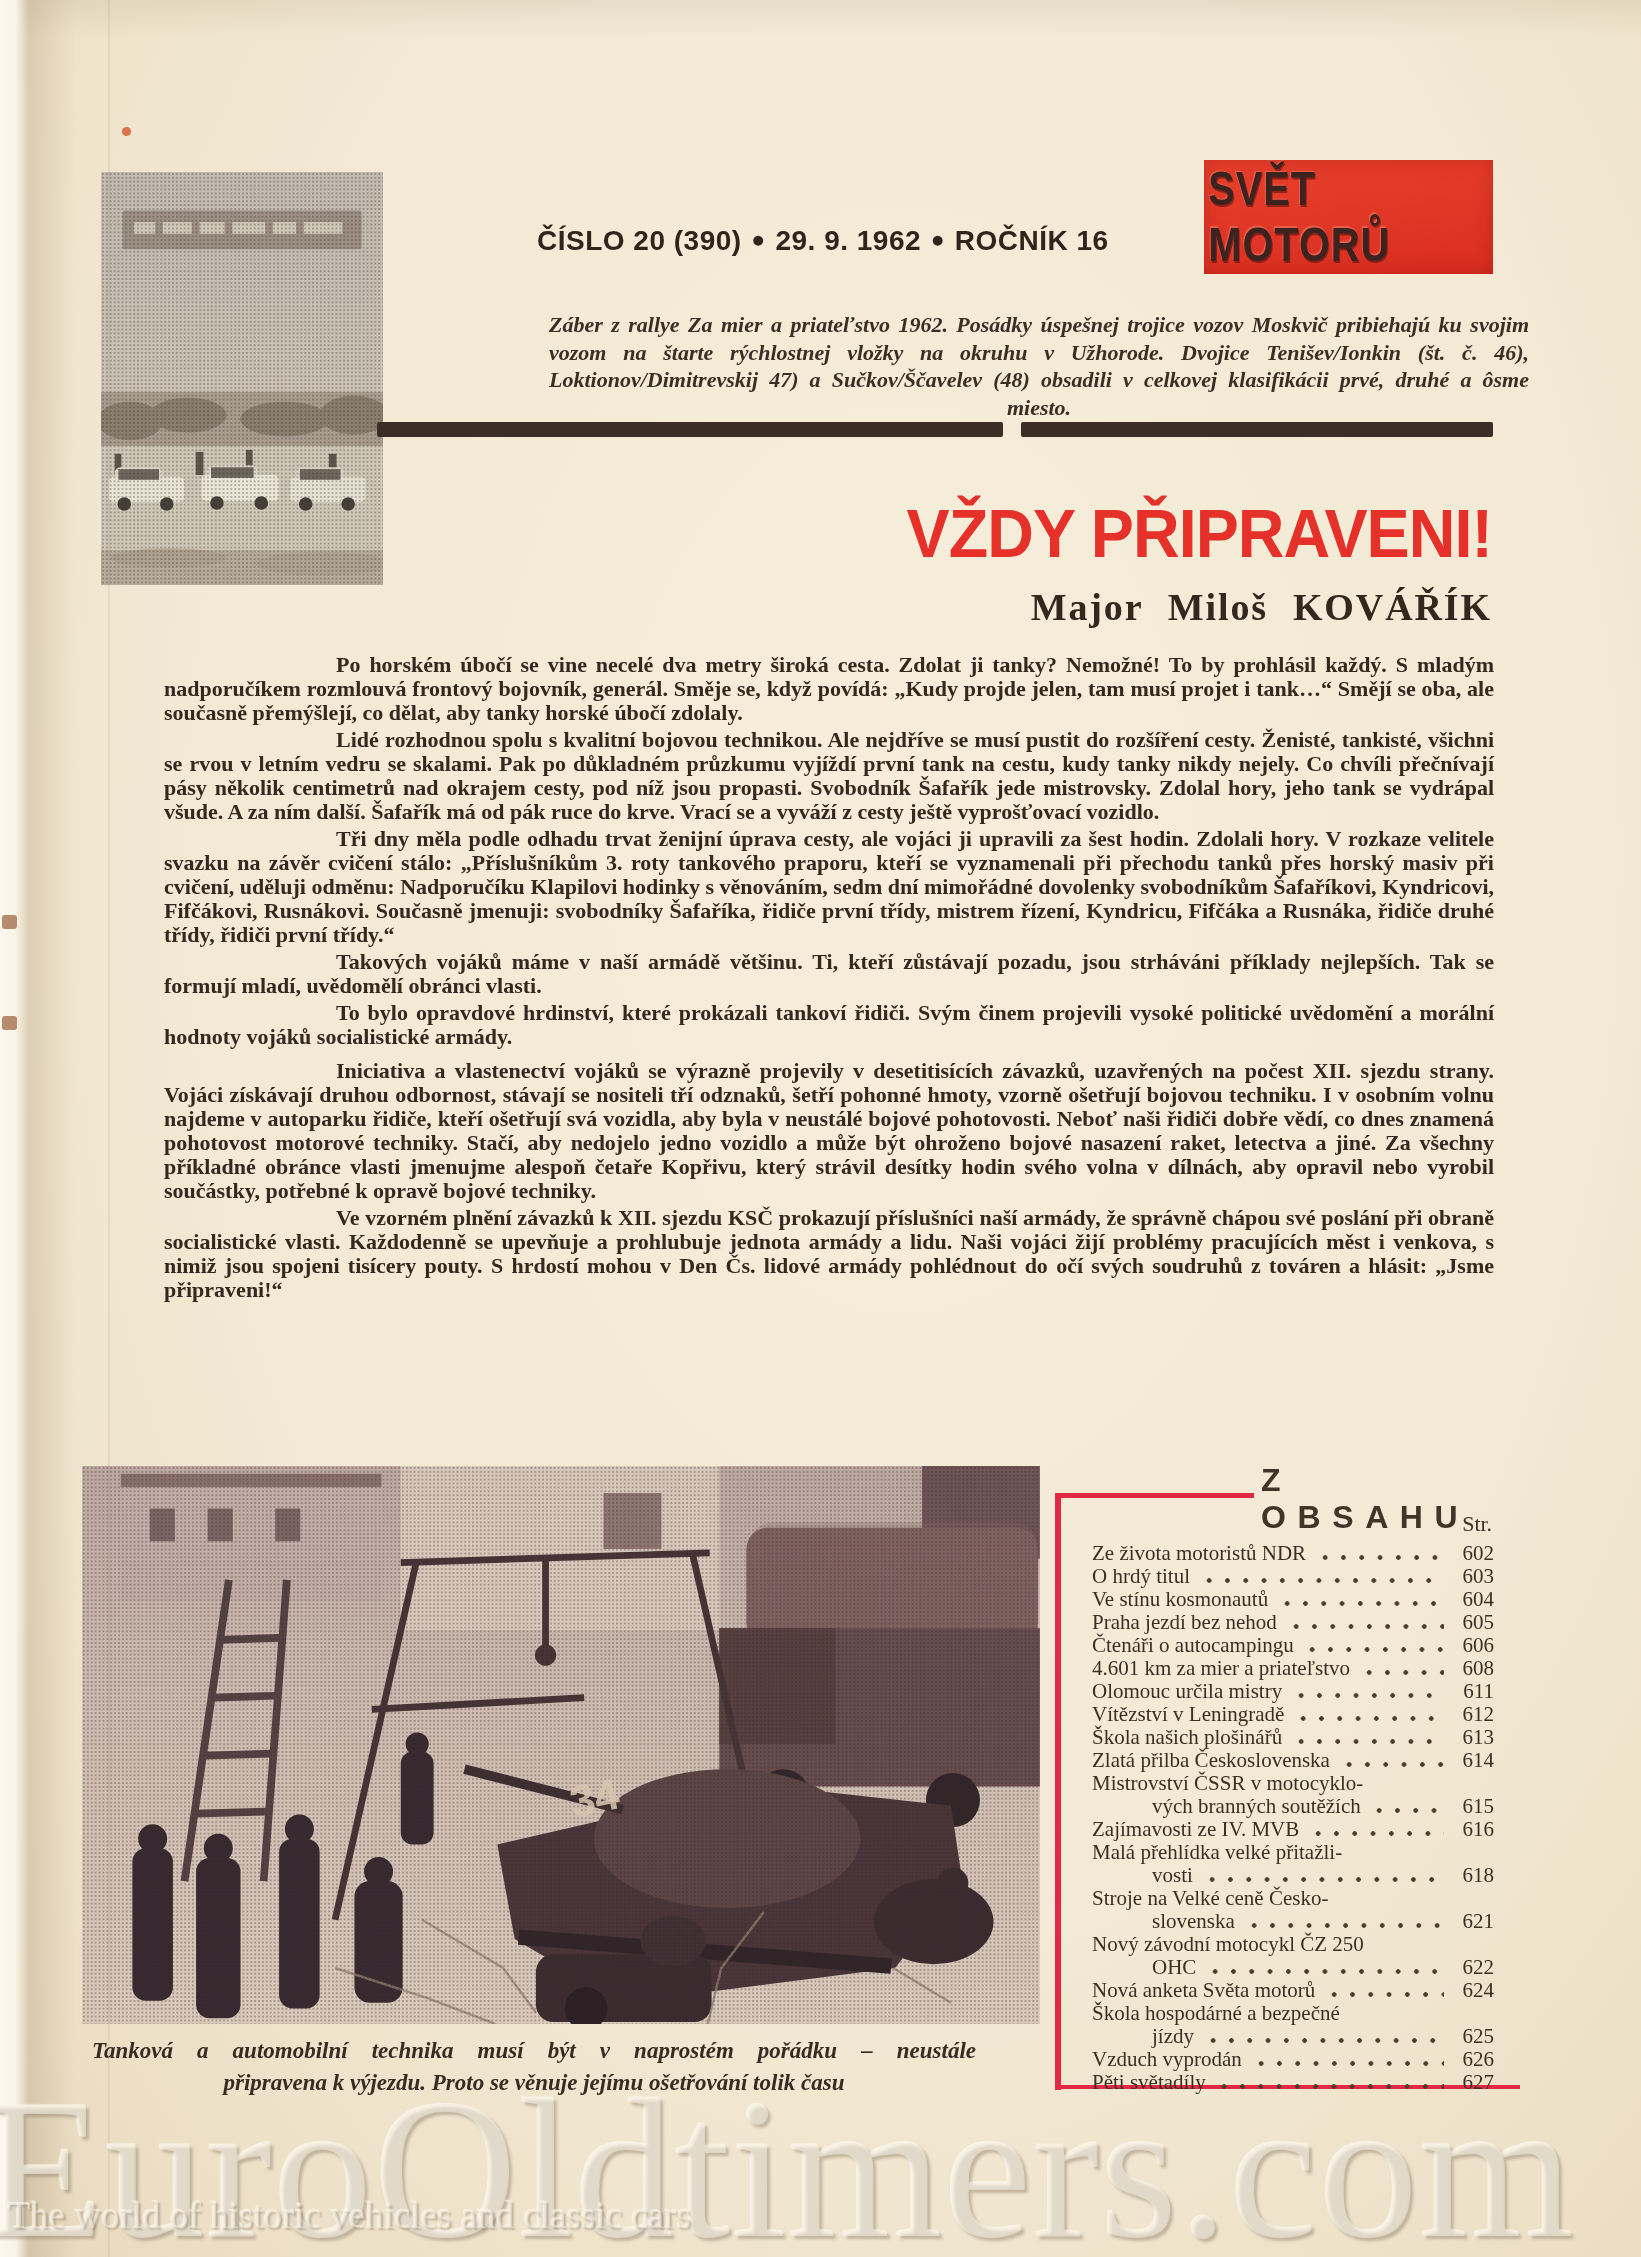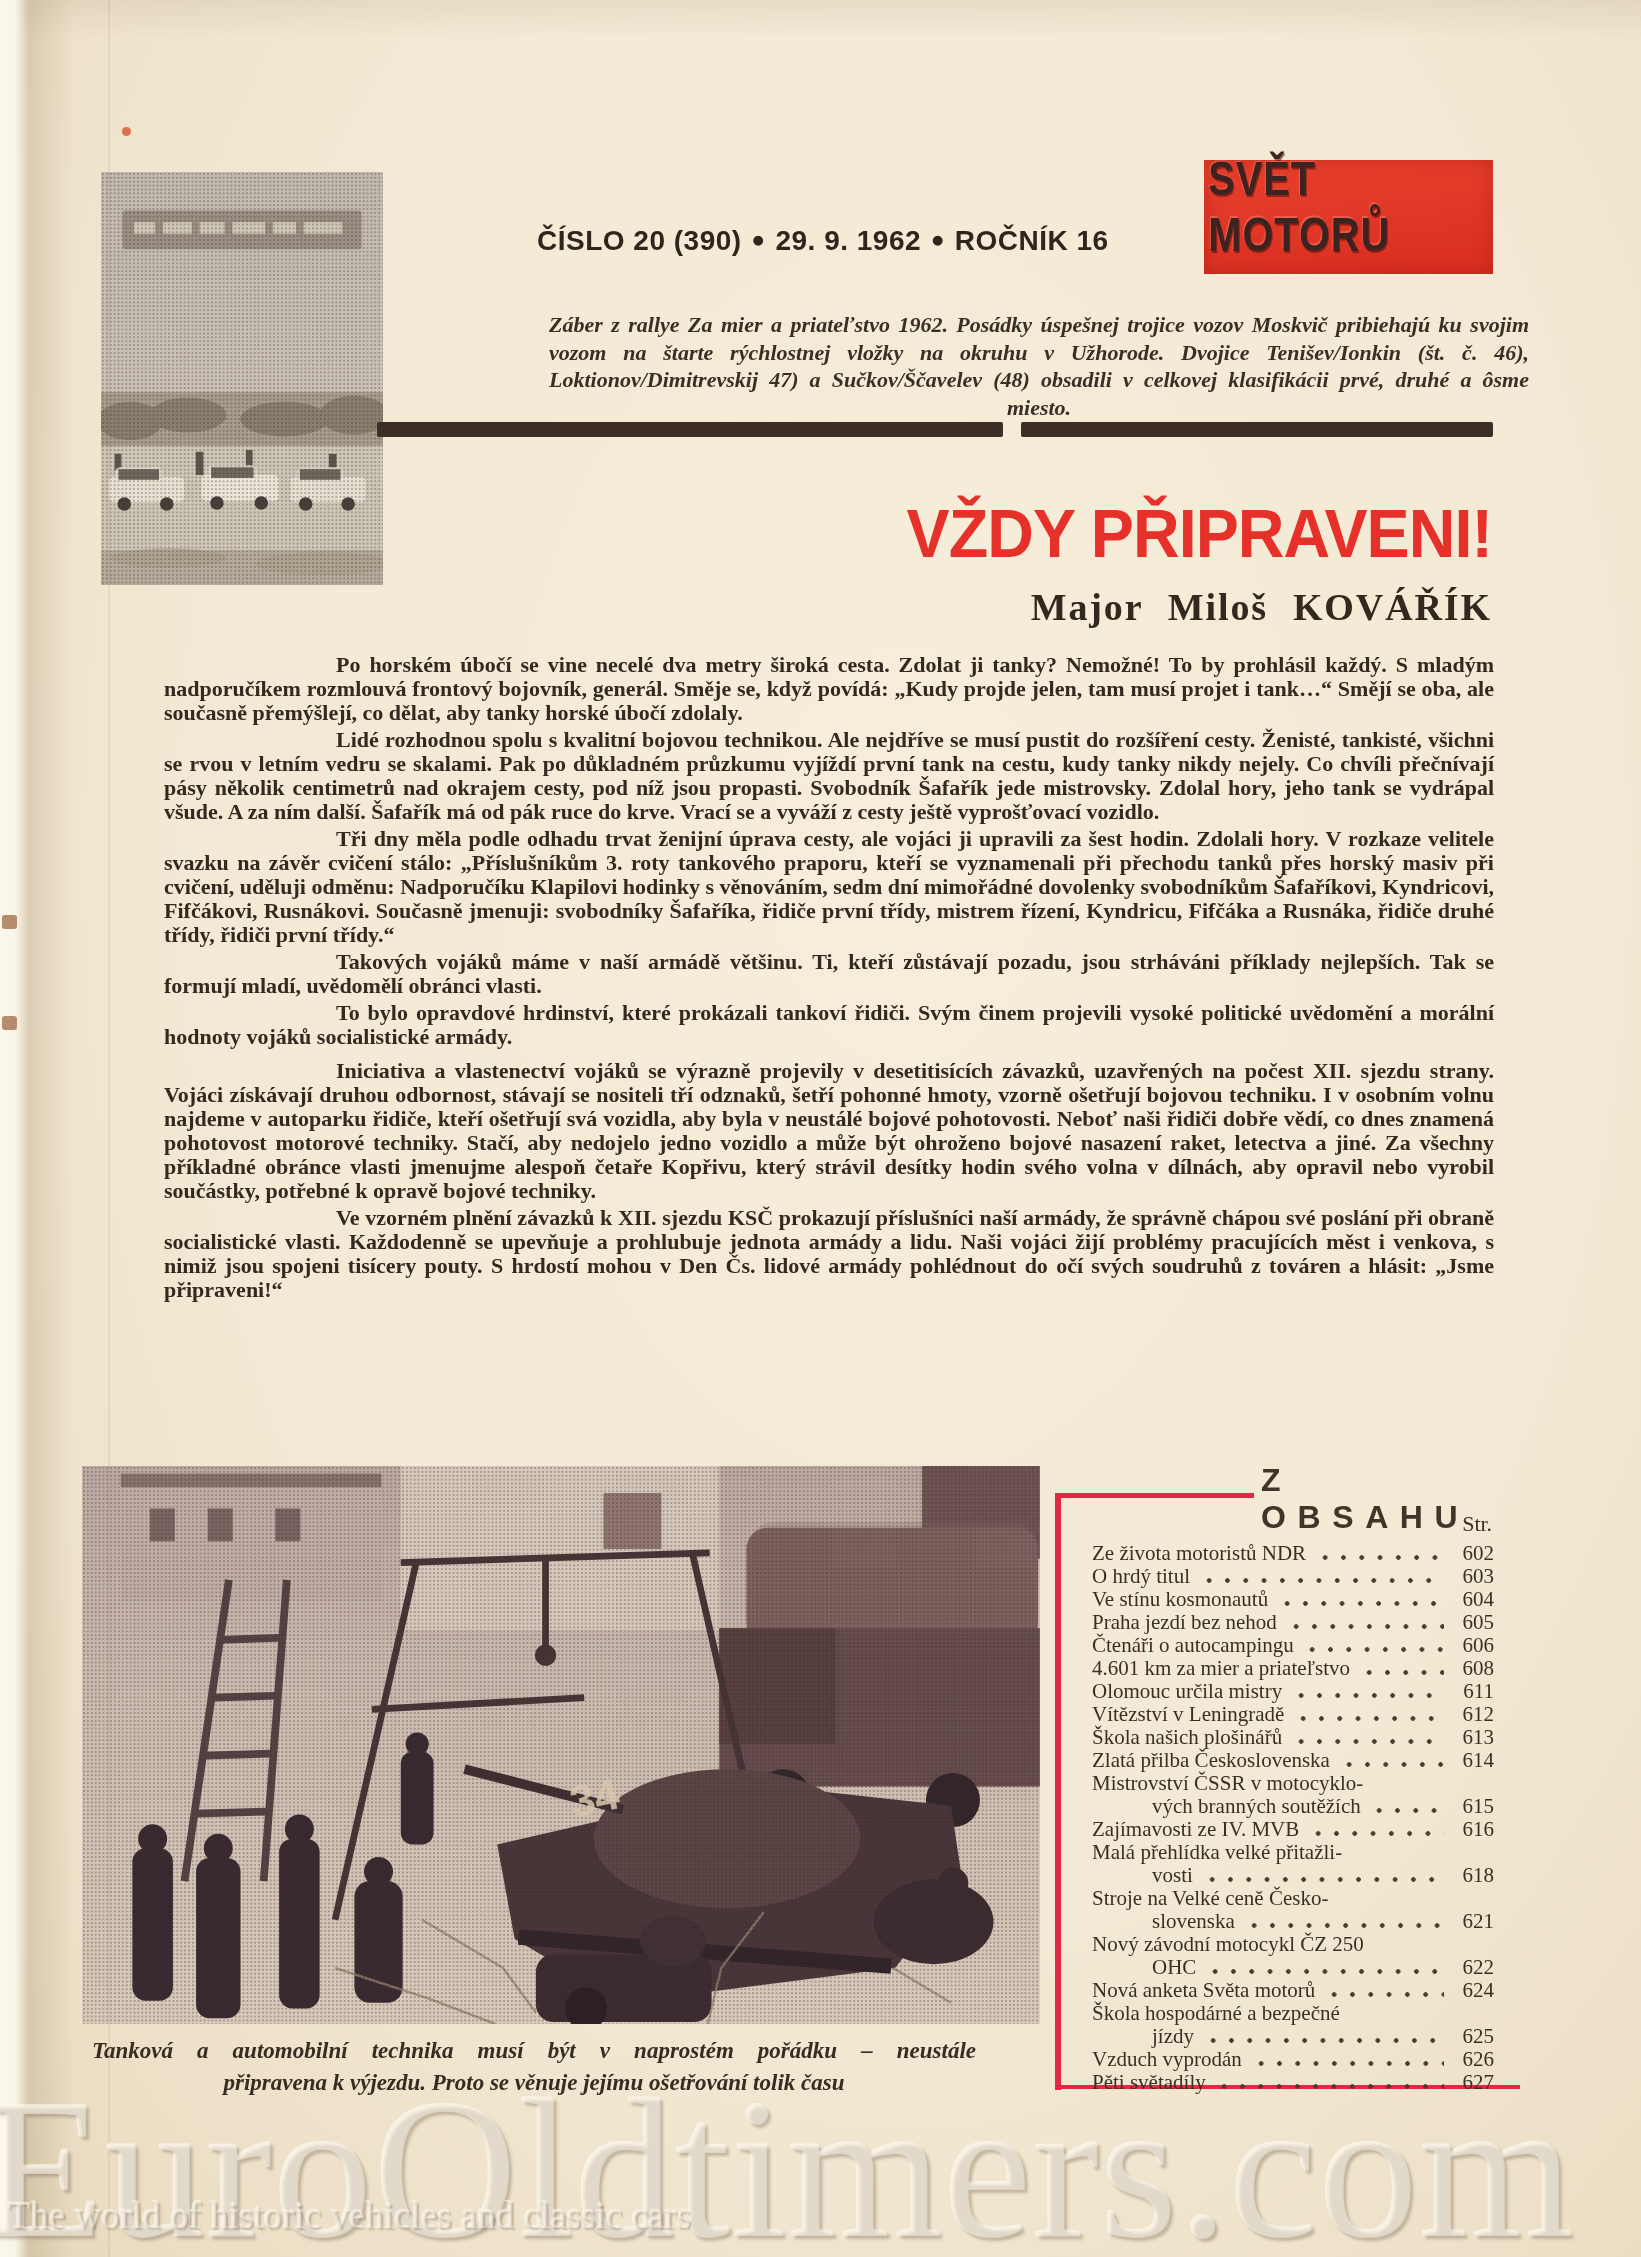--- a/index.html
+++ b/index.html
@@ -28,21 +28,21 @@
   .tank-number{position:absolute;left:488px;top:307px;transform:rotate(-12deg);
     font-family:"Liberation Sans",sans-serif;font-weight:700;font-size:44px;color:#d9c5ae;opacity:.85;z-index:3;}
 
   
   .issue-line{position:absolute;left:537px;top:225px;width:676px;white-space:nowrap;z-index:2;
     font-family:"Liberation Sans",sans-serif;font-weight:700;font-size:28px;letter-spacing:0.5px;color:#2f251c;}
   .bullet{font-size:23px;padding:0 9.7px;position:relative;top:-2.9px;}
   .logo{position:absolute;left:1204px;top:160px;width:289px;height:114px;z-index:2;
     background:linear-gradient(175deg,#e8402c,#d92e22);
     box-shadow:inset 0 0 19.3px rgba(140,20,10,.35);
-    display:flex;align-items:flex-start;justify-content:center;}
+    display:flex;align-items:center;justify-content:center;}
   .logo span{font-family:"Liberation Sans",sans-serif;font-weight:700;font-size:41px;letter-spacing:1px;
     color:#3d2320;transform:scaleY(1.18) scaleX(.97);
     text-shadow:1px 1.9px 0 rgba(80,15,8,.55), -1px -1px 1px rgba(255,190,160,.30);}
 
   .lead-caption{position:absolute;left:543px;top:305px;width:980px;margin:6px;z-index:2;
     font-style:italic;font-weight:700;font-size:22px;line-height:27.5px;color:#3b2e24;
     text-align:justify;text-align-last:center;}
 
   .bar{position:absolute;top:422px;height:14.5px;background:#3c2d26;z-index:2;border-radius:1.9px;}
   .bar1{left:377px;width:626px;}

